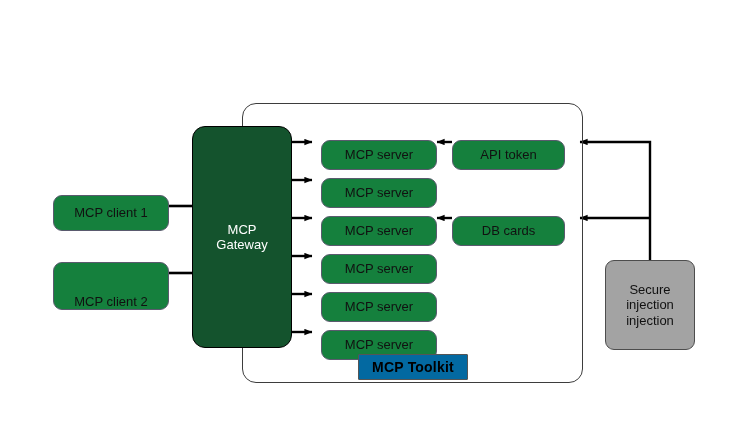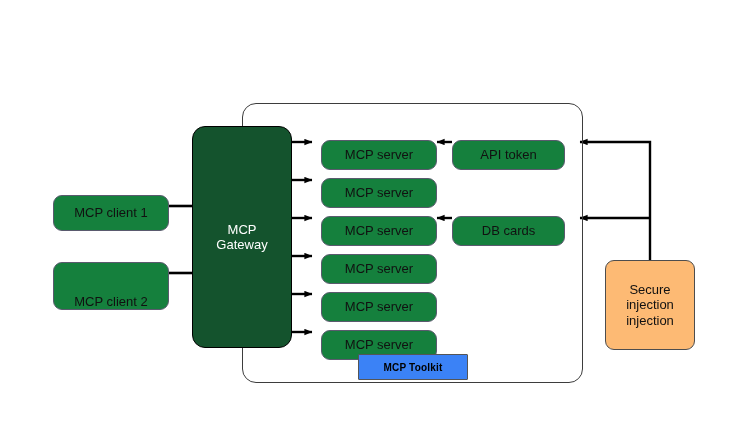--- a/index.html
+++ b/index.html
@@ -36,43 +36,43 @@
     color: #111111;
     line-height: 1.18;
     z-index: 3;
   }
   .node.blue {
     background: #15803d;
     border-color: #5a5a6e;
     margin-top: 13px;
   }
   .node.mint {
-    background: #fdba74;
+    background: #a3a3a3;
     border-color: #4d4d4d;
   }
   .node.dark {
     background: #14532d;
     color: #ffffff;
     border-color: #000000;
     border-radius: 13px;
     font-size: 13px;
   }
   .node.dark .stack {
     display: block;
   }
   .toolkit-label {
     position: absolute;
     box-sizing: border-box;
     display: flex;
     align-items: center;
     justify-content: center;
-    background: #3b82f6;
+    background: #0369a1;
     border: 1.4px solid #555555;
     border-radius: 1px;
-    font-size: 10px;
+    font-size: 14px;
     font-weight: bold;
     color: #000000;
     z-index: 5;
     letter-spacing: 0.2px;
   }
   .container-box {
     position: absolute;
     box-sizing: border-box;
     border: 1.6px solid #3d3d3d;
     border-radius: 14px;

